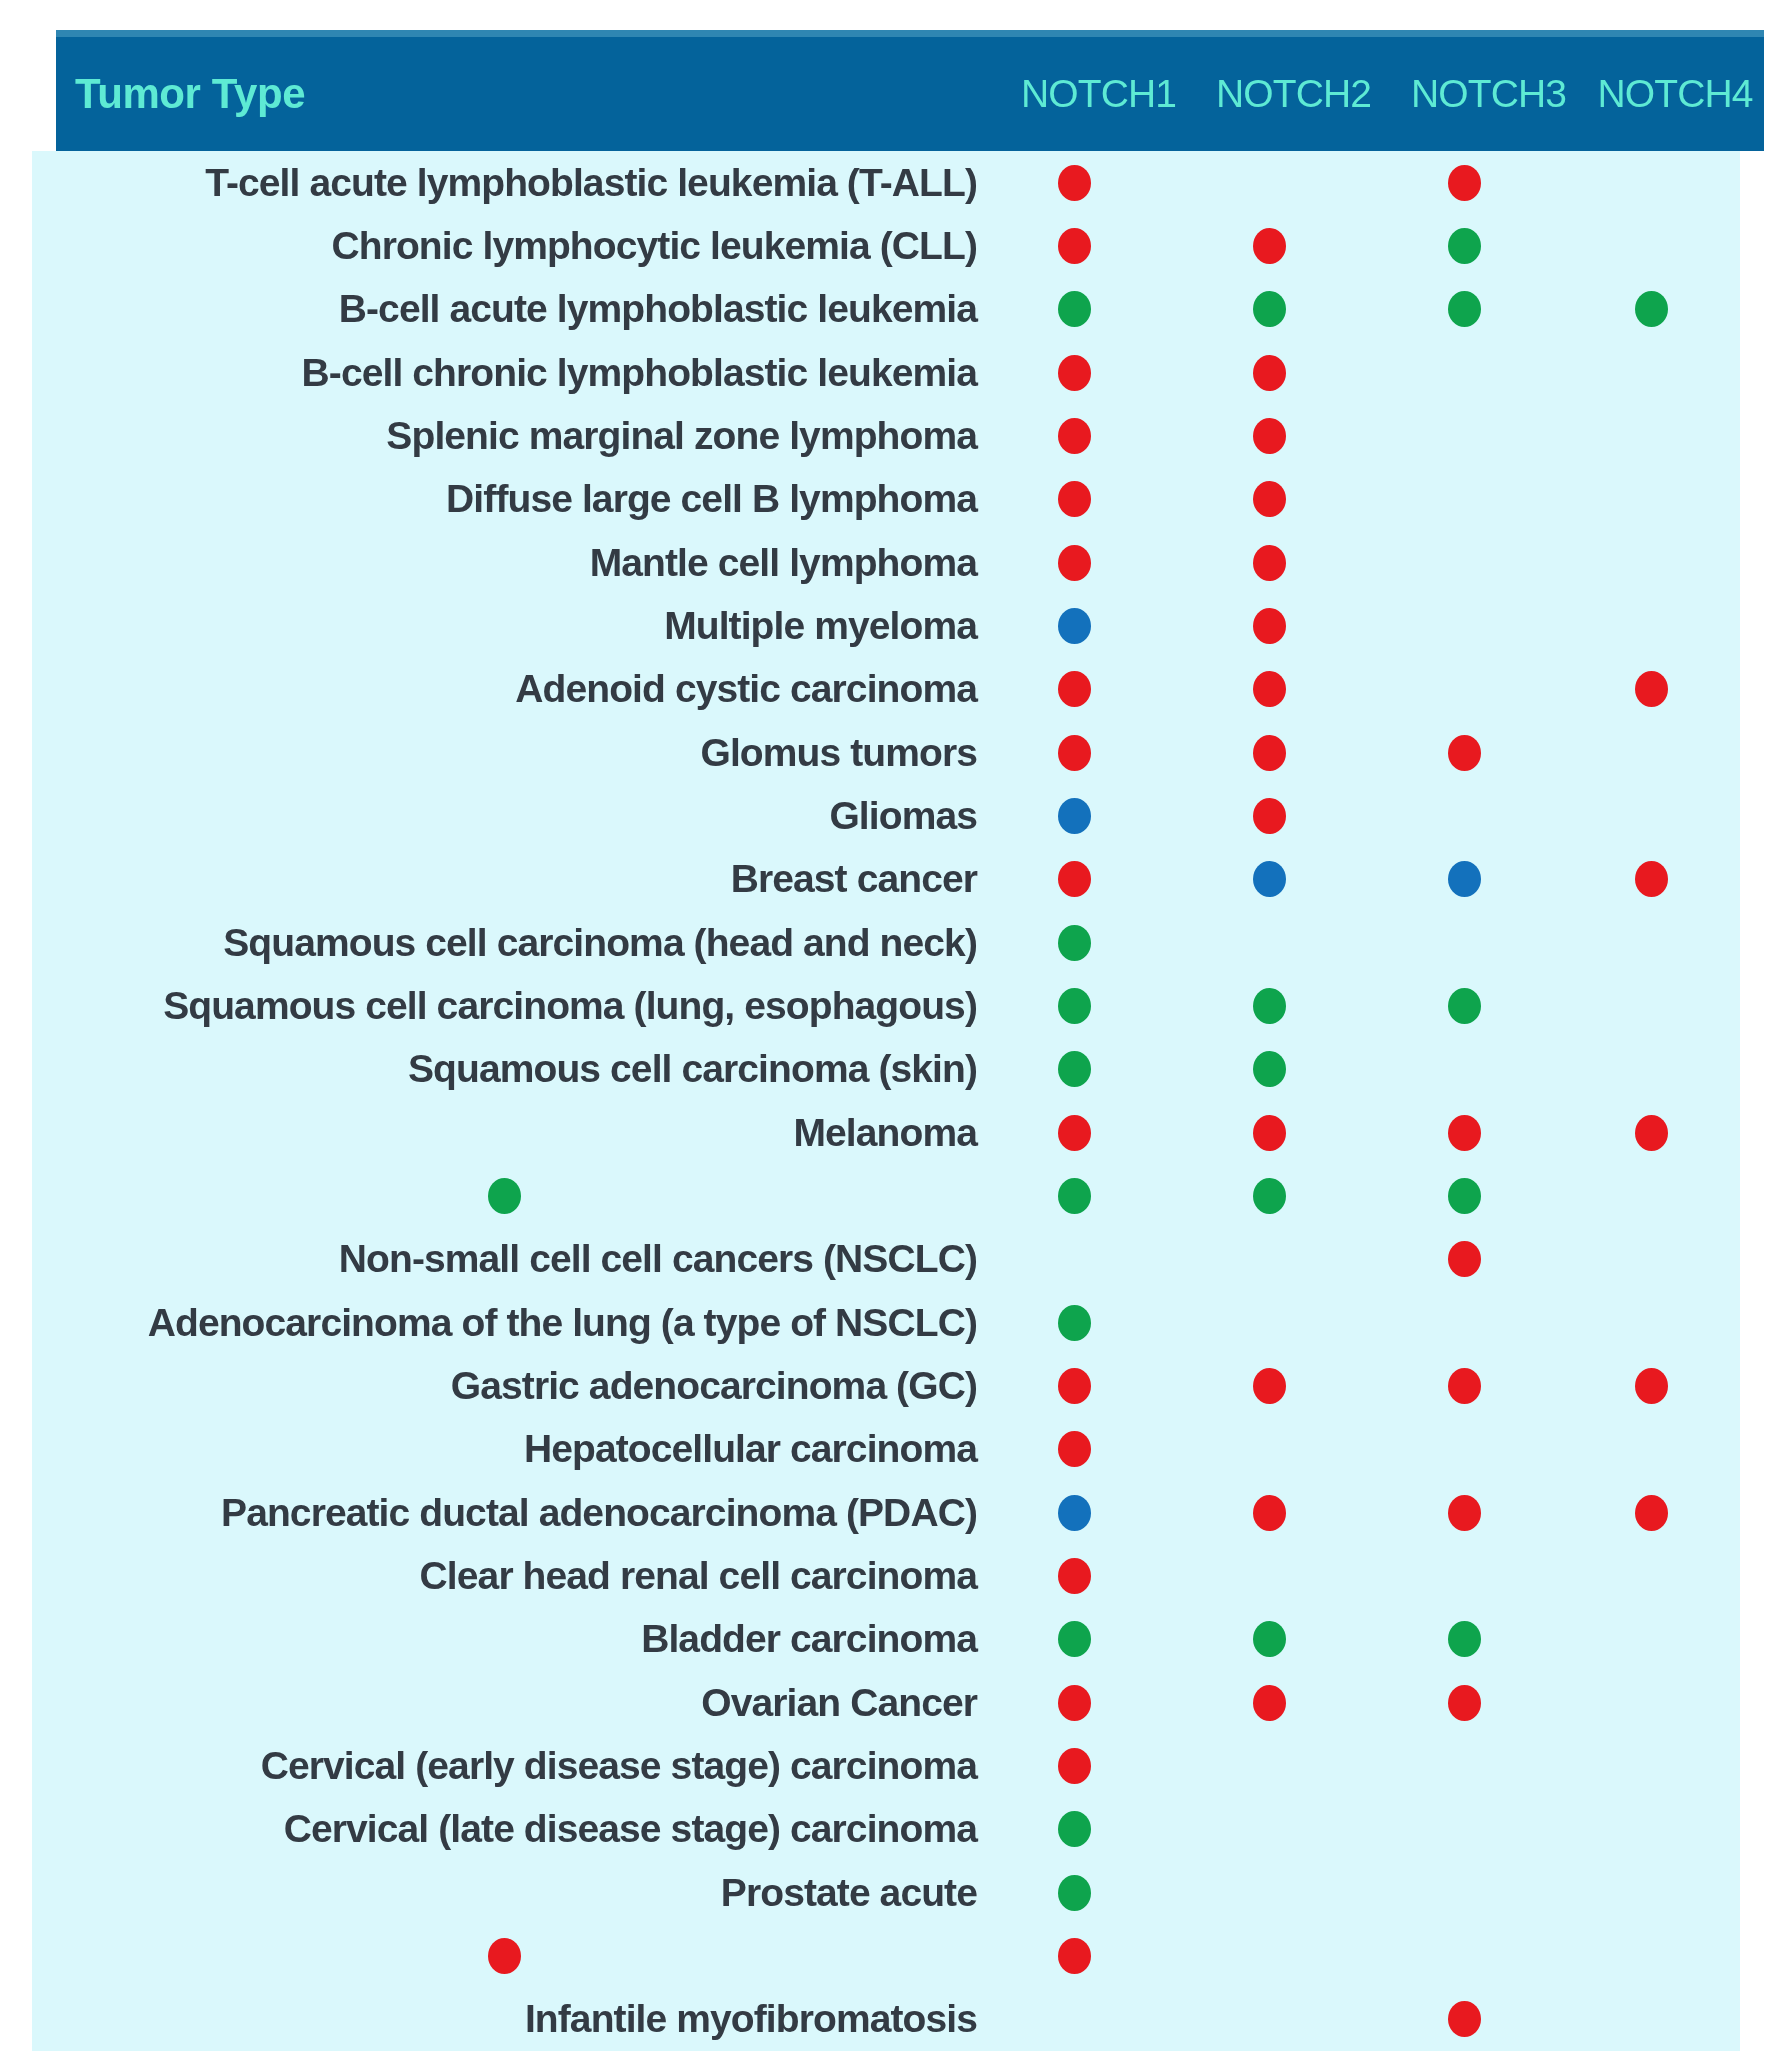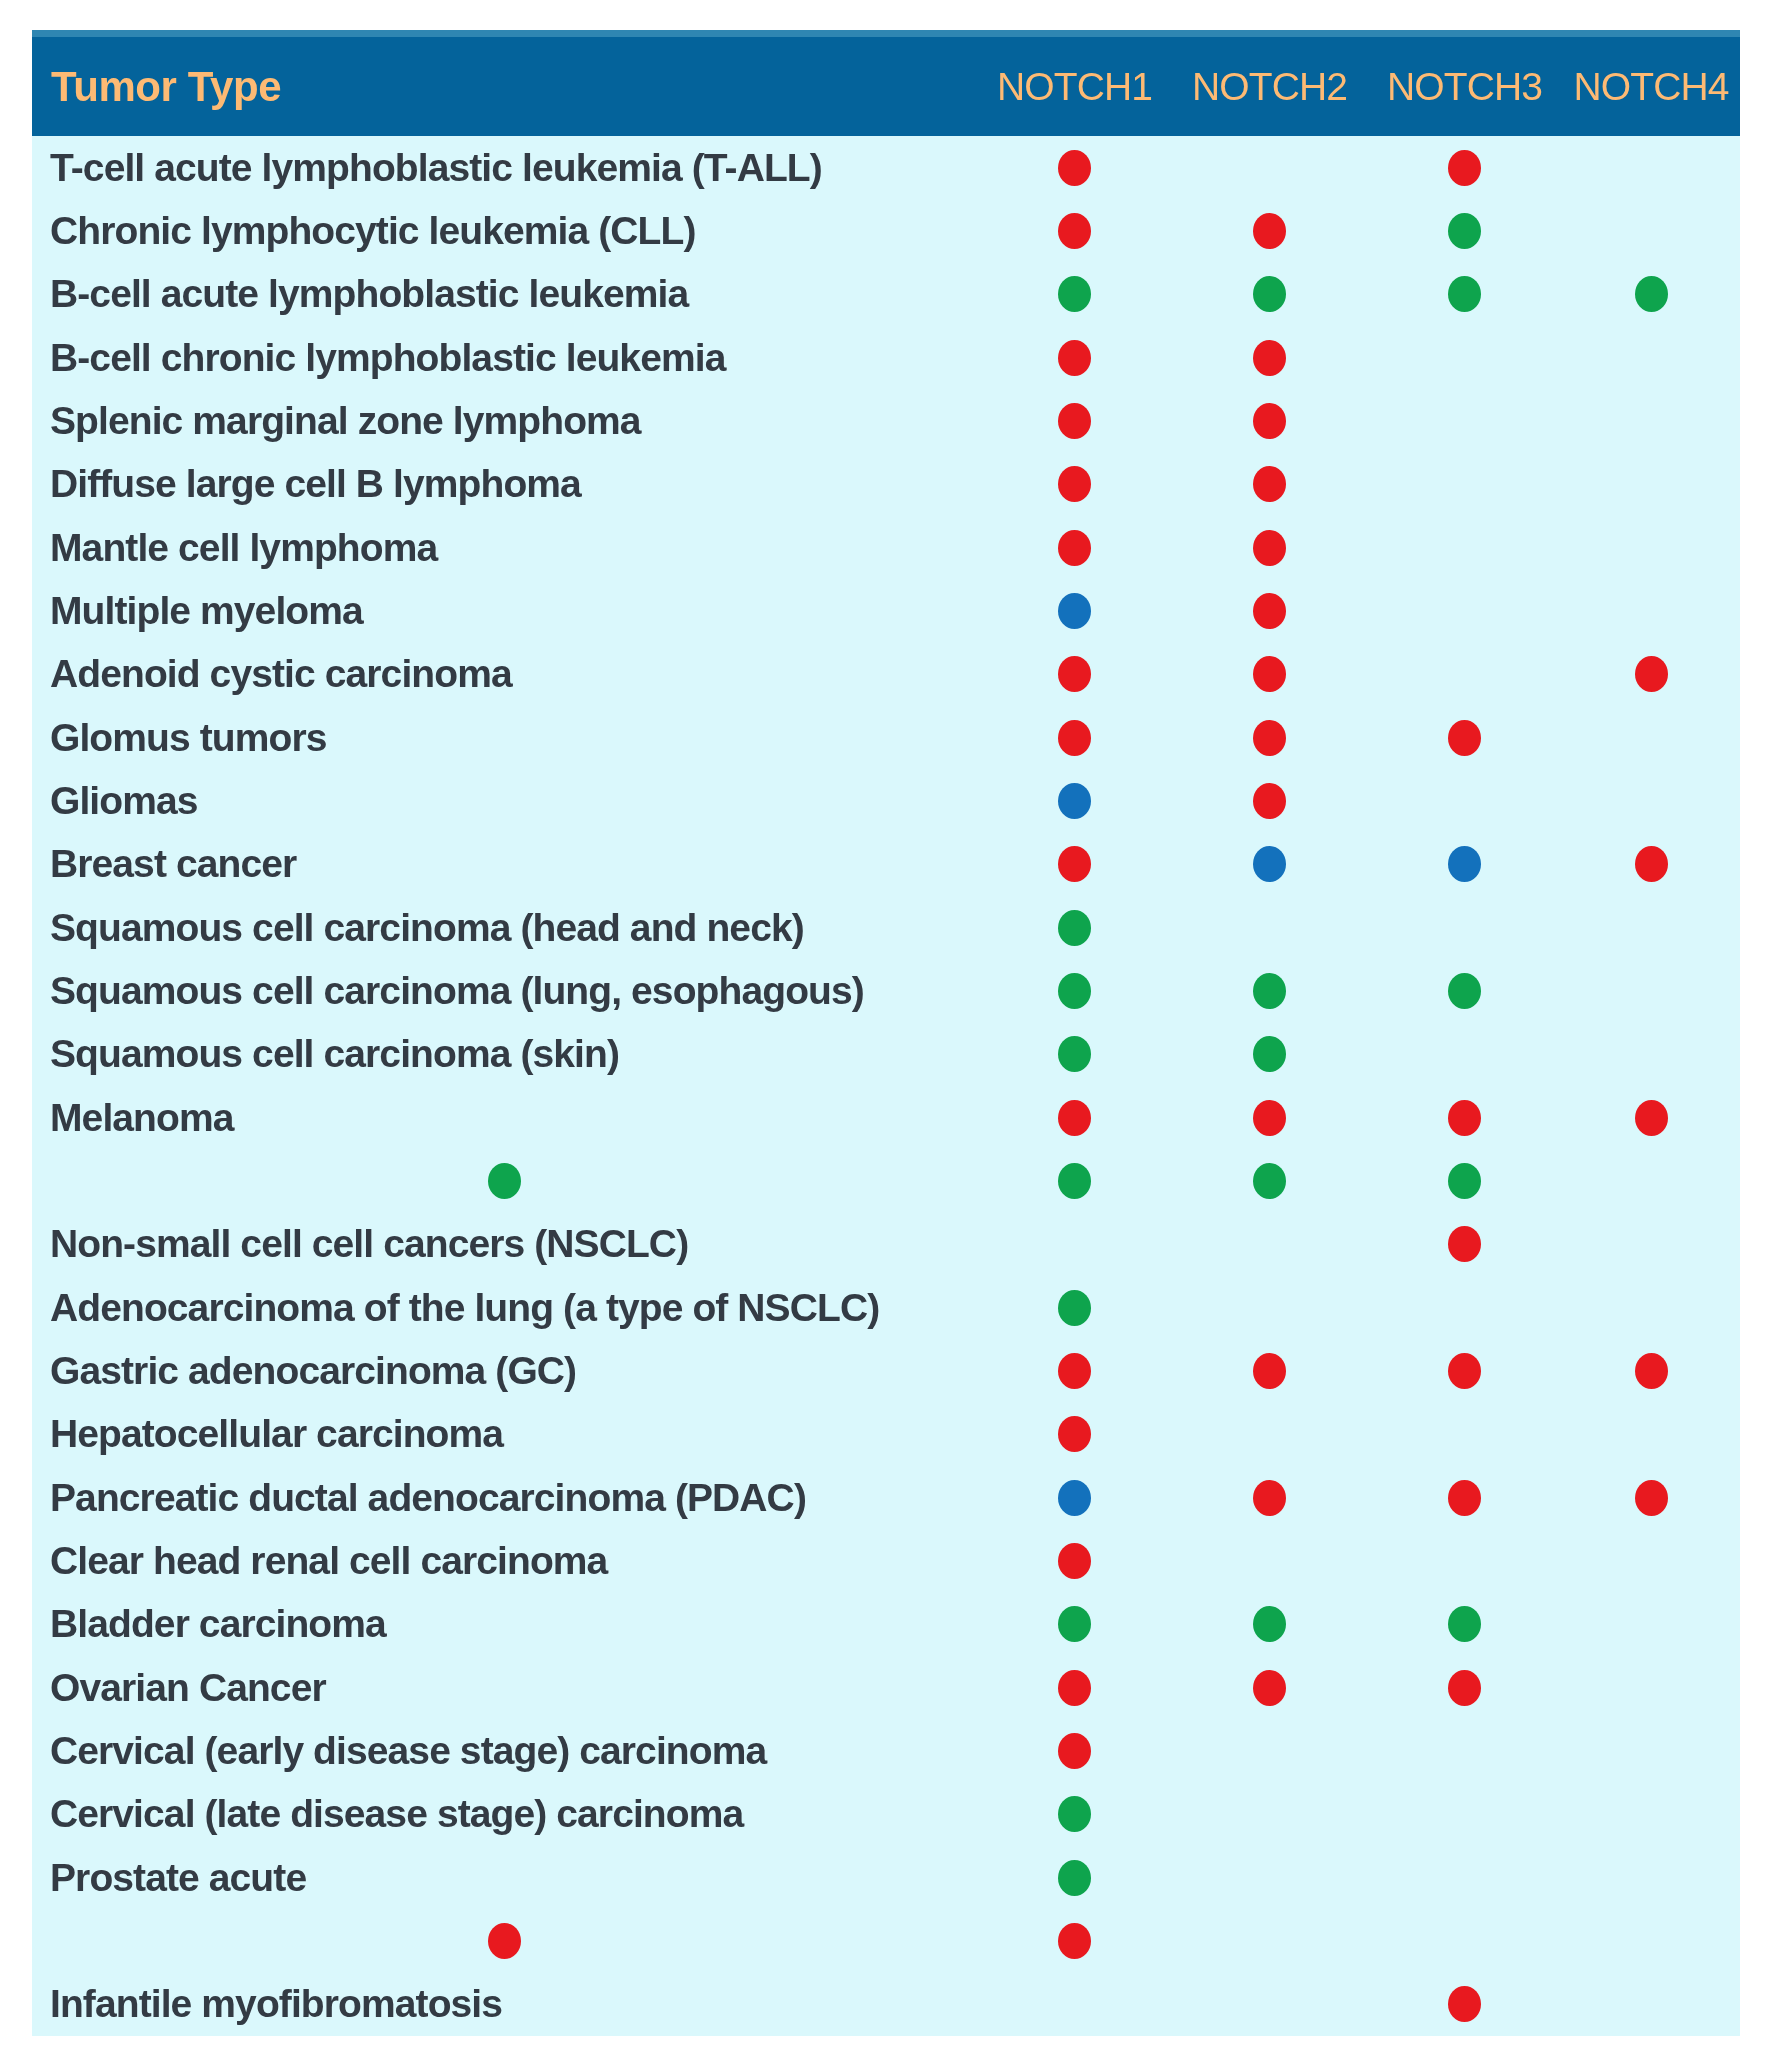--- a/index.html
+++ b/index.html
@@ -9,27 +9,28 @@
     background:#ffffff;
     font-family:"Liberation Sans",sans-serif;
     overflow:hidden;
   }
   .table{
     position:absolute;left:32px;top:30px;
     width:1708px;height:2010px;
   }
   .thead{
     box-sizing:border-box;
-    height:106px;width:100%;
+    height:121px;width:100%;
     background:#04639B;
     border-top:7px solid #2F86B2;
     display:grid;
     grid-template-columns:945px 195px 195px 195px 1fr;
     align-items:center;
-    color:#fdba74;
+    color:#5eead4;
+    margin-left:24px;
   }
   .thead .h-label{
     font-size:42px;font-weight:bold;
     padding-left:19px;letter-spacing:-0.4px;
   }
   .thead .h-col{
     font-size:39px;font-weight:normal;
     text-align:center;letter-spacing:-0.9px;
     white-space:nowrap;
   }
@@ -41,21 +42,21 @@
   .row{
     flex:1;
     display:grid;
     grid-template-columns:945px 195px 195px 195px 1fr;
     align-items:center;
   }
   .cell-label{
     font-size:39px;font-weight:bold;
     color:#333B44;letter-spacing:-0.9px;
     padding-left:18px;
-    white-space:nowrap;overflow:visible;
+    white-space:nowrap;overflow:visible;text-align:right;
   }
   .dot-cell{
     display:flex;align-items:center;justify-content:center;
     height:100%;
   }
   .dot{
     display:block;
     width:33px;height:36px;
     border-radius:50%;
   }

